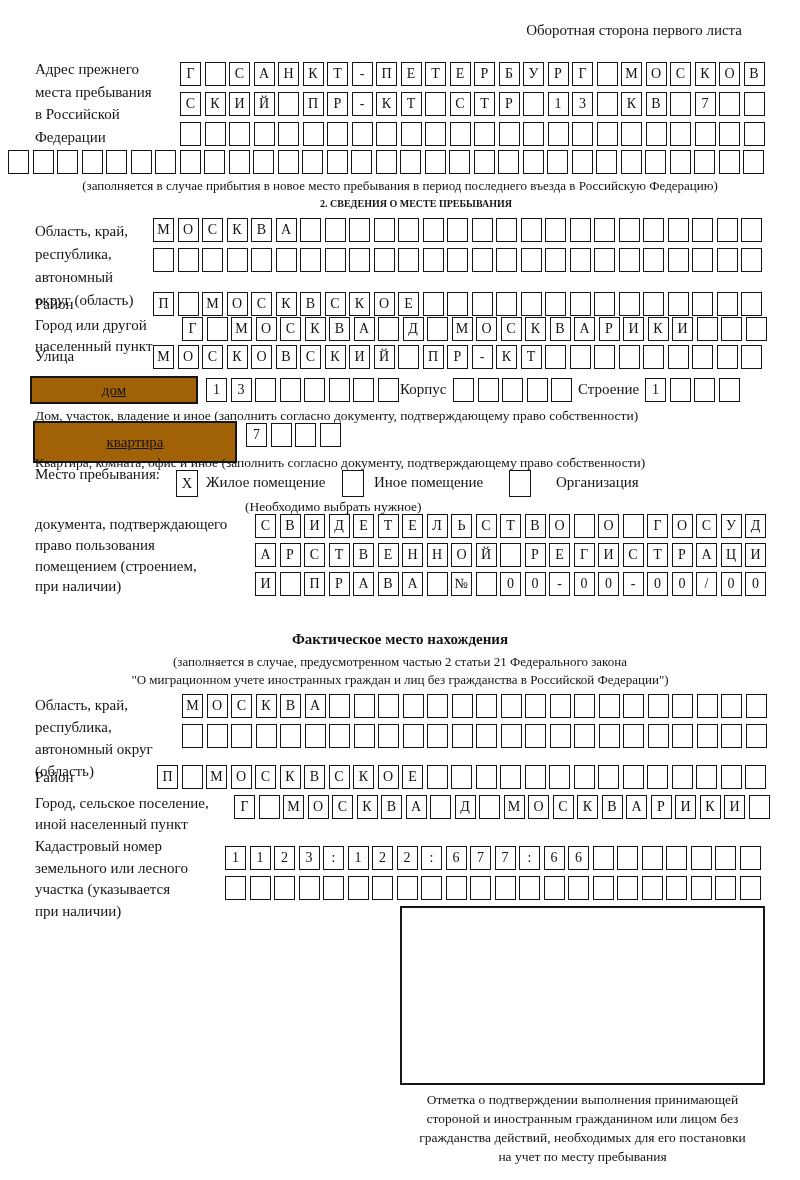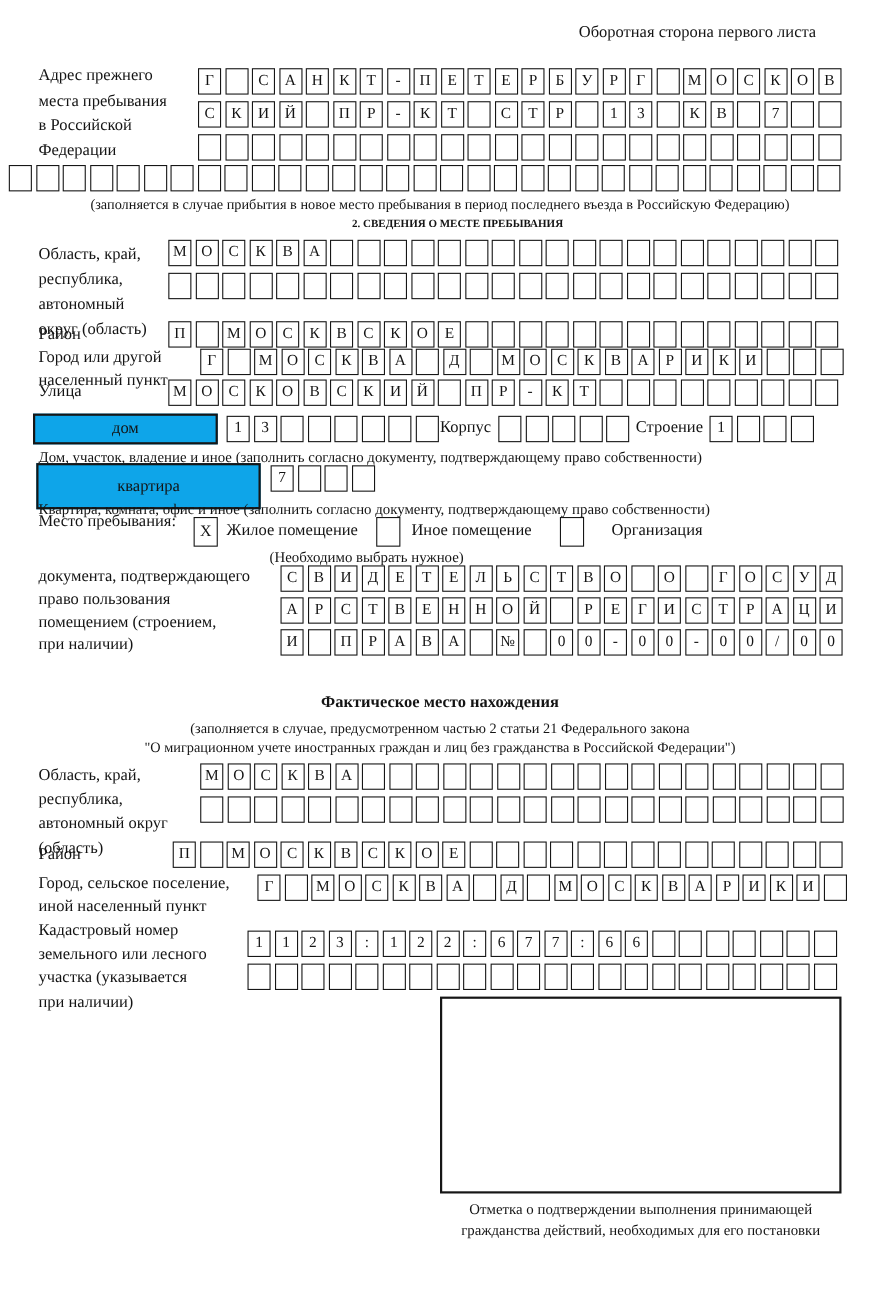--- a/index.html
+++ b/index.html
@@ -14,22 +14,22 @@
   .center{width:800px;text-align:center;}
   .title{font-weight:bold;font-size:10px;padding-left:16px;}
   .cellrow{position:absolute;display:flex;}
   .cell{
     flex:0 0 auto;width:21px;height:24px;box-sizing:border-box;
     border:1.7px solid #161616;margin-right:3.5px;background:#fff;
     display:flex;align-items:center;justify-content:center;
     font-size:14px;line-height:1;
   }
   .widebox{
-    position:absolute;box-sizing:border-box;border:2px solid #161616;background:#0ea5e9;
-    display:flex;align-items:center;justify-content:center;font-size:15px;
+    position:absolute;box-sizing:border-box;border:2px solid #161616;background:#a16207;
+    display:flex;align-items:center;justify-content:center;font-size:15px;text-decoration:underline;
   }
   .chk{
     position:absolute;width:22px;height:27px;box-sizing:border-box;
     border:1.8px solid #161616;background:#fff;
     display:flex;align-items:center;justify-content:center;font-size:14.5px;
   }
   .docline{line-height:20.8px;}
   .reglines div{line-height:23px;}
   .reglines3 div{line-height:22px;}
   .prevlines div{line-height:22.5px;}
@@ -614,14 +614,16 @@
     <div class="cell"></div>
     <div class="cell"></div>
     <div class="cell"></div>
     <div class="cell"></div>
     <div class="cell"></div>
   </div>
 
 <div class="bigbox"></div>
 <div class="caption">
     <div>Отметка о подтверждении выполнения принимающей</div>
+    <div>стороной и иностранным гражданином или лицом без</div>
     <div>гражданства действий, необходимых для его постановки</div>
+    <div>на учет по месту пребывания</div>
   </div>
 
 </body></html>

